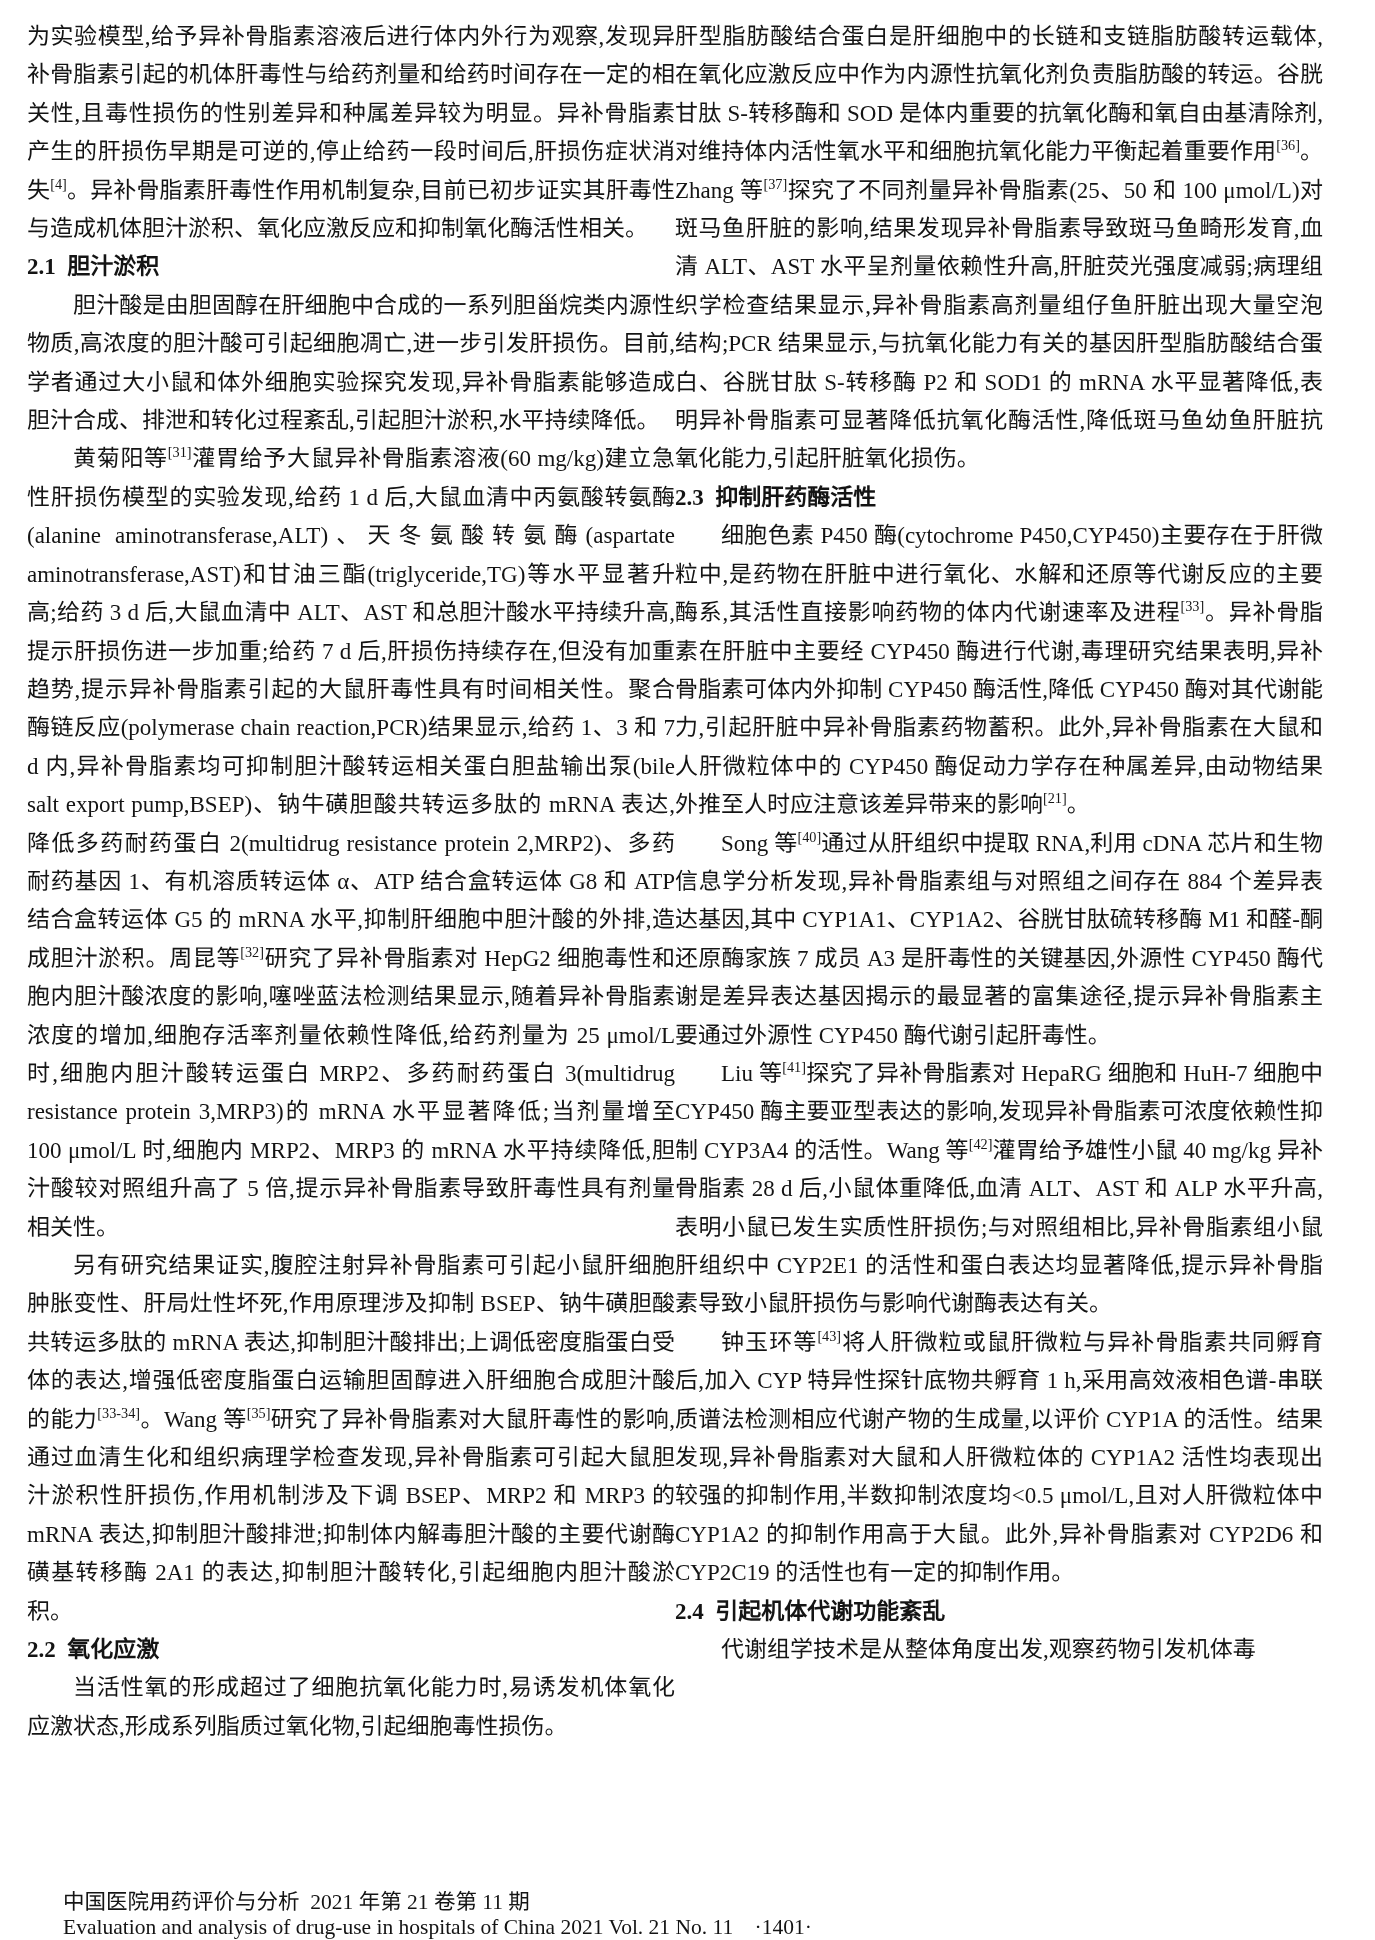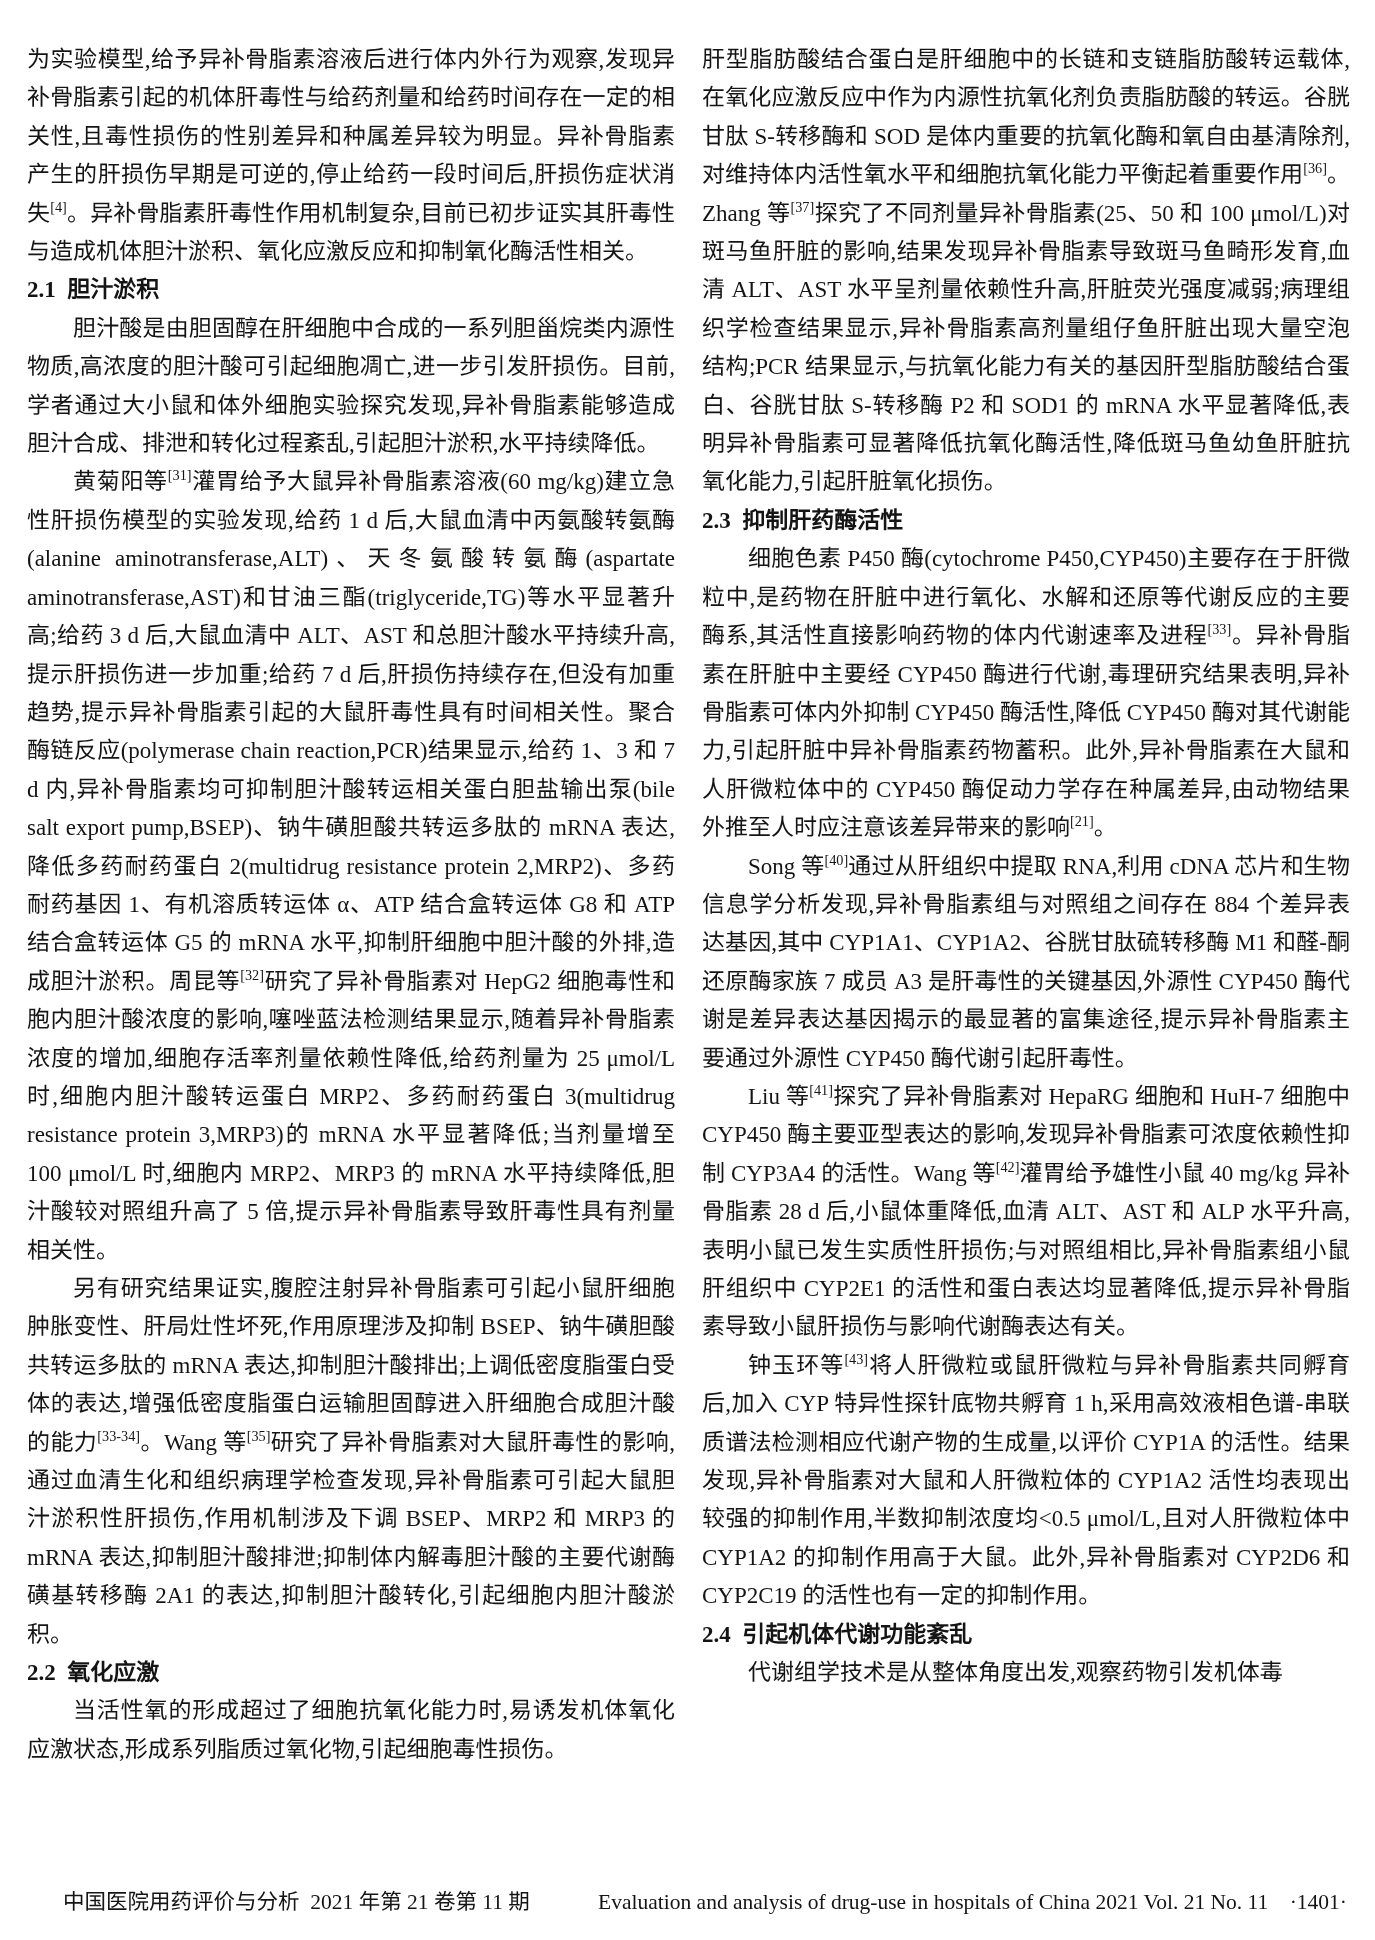--- a/index.html
+++ b/index.html
@@ -8,21 +8,21 @@
     background:#ffffff;color:#141414;
     font-family:"Liberation Serif","DejaVu Serif",serif;
     position:relative;overflow:hidden;
   }
   .page{
     box-sizing:border-box;
     width:1375px;height:1940px;
     padding:18px 25px 0 27px;
     position:relative;
   }
-  .columns{display:flex;gap:27px;margin-top:23px;}
+  .columns{display:flex;}
   .column{width:648px;flex:0 0 648px;}
   .para{
     font-size:23px;
     line-height:38.4px;
     text-align:justify;
     text-justify:inter-ideograph;
     margin:0;
   }
   .para.indent{text-indent:2em;}
   .heading{
@@ -33,20 +33,21 @@
     white-space:pre-wrap;
     margin:0;
   }
   sup{font-size:0.62em;line-height:0;vertical-align:super;}
   .footer{
     position:absolute;left:0;top:1884px;width:1375px;
     box-sizing:border-box;
     padding:0 28px 0 63px;
     display:flex;justify-content:space-between;align-items:baseline;
     font-size:21.5px;
+    flex-direction:column;
   }
   .footer .zh{white-space:pre-wrap;}
   .footer .pagenum{margin-left:16px;text-align:center;}
 </style>
 </head>
 <body>
 
 <div class="page">
   <div class="columns">
     <div class="column" id="col0">

